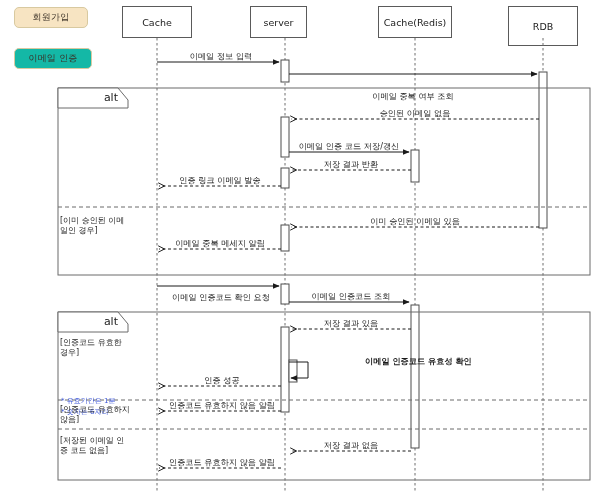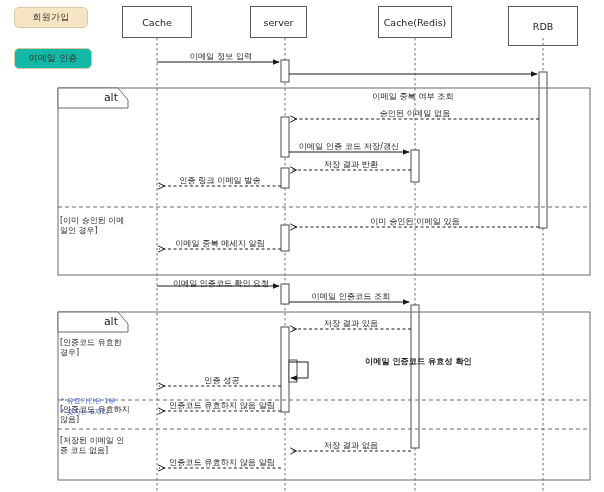--- a/index.html
+++ b/index.html
@@ -191,21 +191,21 @@
   <div class="guard-label" style="left:60px; top:436px;">[저장된 이메일 인증 코드 없음]</div>
 
   <div class="msg-label" style="left:221px; top:51px;">이메일 정보 입력</div>
   <div class="msg-label" style="left:413px; top:63px;margin-top:28px;">이메일 중복 여부 조회</div>
   <div class="msg-label" style="left:415px; top:108px;">승인된 이메일 없음</div>
   <div class="msg-label" style="left:349px; top:141px;text-align:right;">이메일 인증 코드 저장/갱신</div>
   <div class="msg-label" style="left:351px; top:159px;">저장 결과 반환</div>
   <div class="msg-label" style="left:220px; top:175px;">인증 링크 이메일 발송</div>
   <div class="msg-label" style="left:415px; top:216px;">이미 승인된 이메일 있음</div>
   <div class="msg-label" style="left:220px; top:238px;">이메일 중복 메세지 알림</div>
-  <div class="msg-label" style="left:221px; top:278px;font-family:Liberation Serif, serif;">이메일 인증코드 확인 요청</div>
+  <div class="msg-label" style="left:221px; top:292px;">이메일 인증코드 확인 요청</div>
   <div class="msg-label" style="left:351px; top:291px;">이메일 인증코드 조회</div>
   <div class="msg-label" style="left:351px; top:318px;">저장 결과 있음</div>
   <div class="msg-label" style="left:365px; top:356px; transform:none;font-weight:bold;">이메일 인증코드 유효성 확인</div>
   <div class="msg-label" style="left:222px; top:375px;">인증 성공</div>
   <div class="msg-label" style="left:222px; top:400px;">인증코드 유효하지 않음 알림</div>
   <div class="msg-label" style="left:351px; top:440px;">저장 결과 없음</div>
   <div class="msg-label" style="left:222px; top:457px;">인증코드 유효하지 않음 알림</div>
 
 </div>
 

